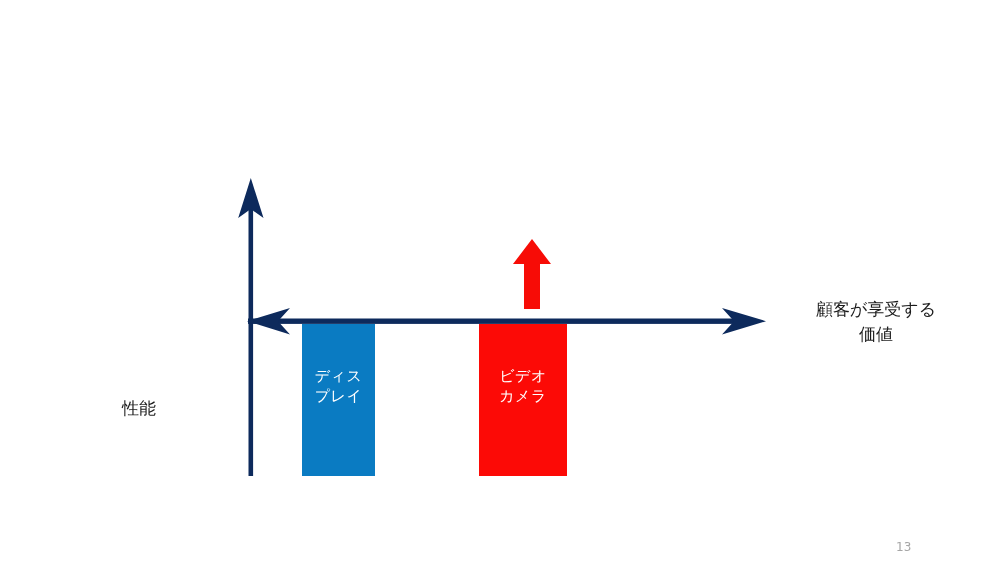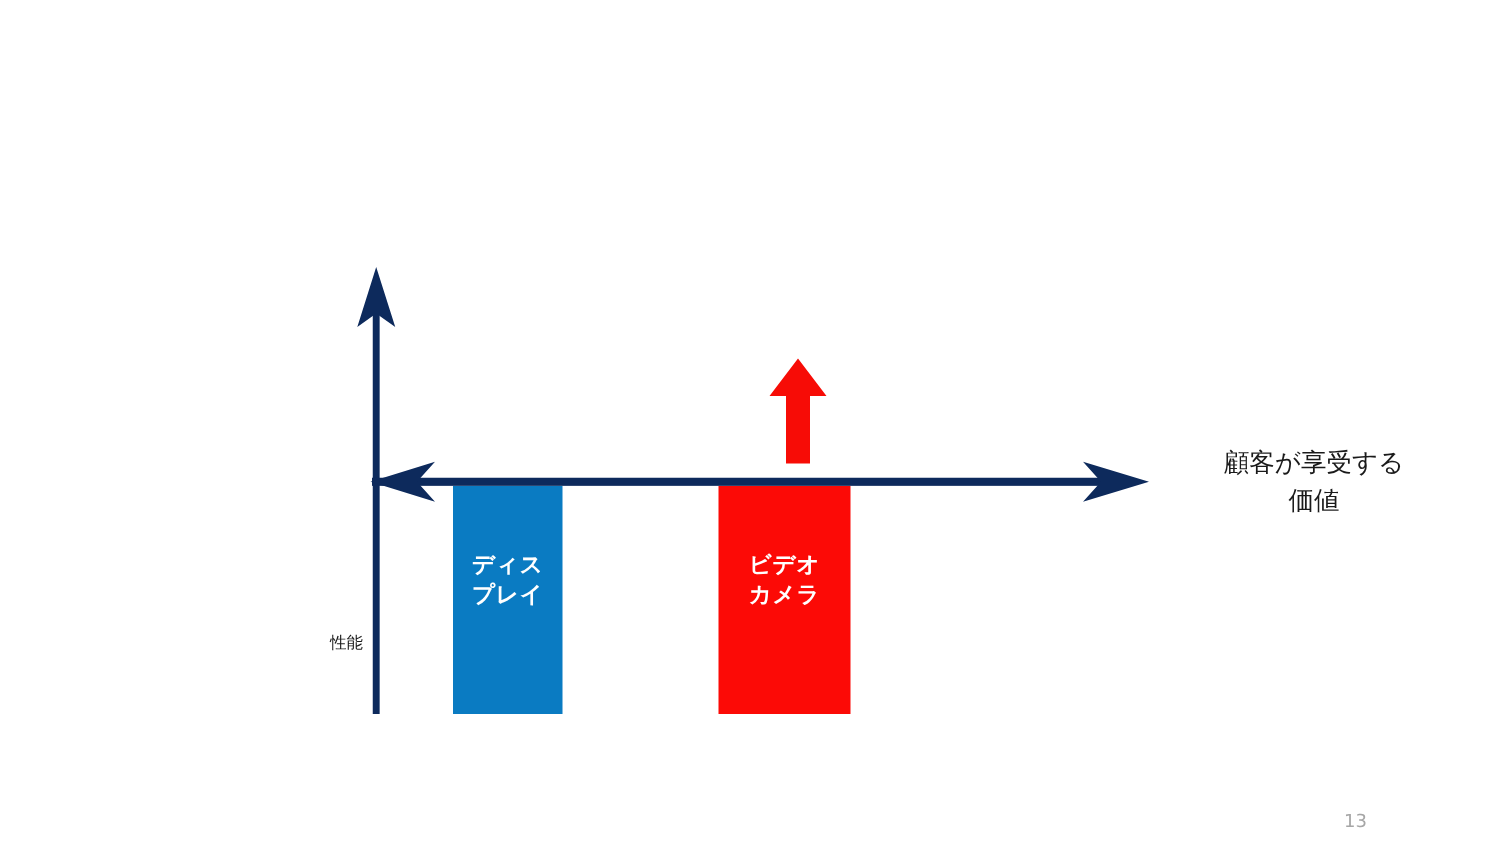--- a/index.html
+++ b/index.html
@@ -63,41 +63,41 @@
   #bar-videocamera {
     left: 479px; top: 324px;
     width: 88px; height: 152px;
     background: #FC0A06;
   }
   #bar-internet {
     left: 681px; top: 324px;
     width: 72px; height: 152px;
     background: #02AE4D;
   }
-  .bar-label { padding-bottom: 28px; font-weight: bold; }
+  .bar-label { padding-bottom: 28px; }
   #bar-internet .bar-label { padding-bottom: 24px; }
 
   
   #x-axis-title {
     position: absolute;
     left: 776px;
     top: 297px;
     width: 200px;
     text-align: center;
     font-size: 17px;
     line-height: 25px;
     color: #1a1a1a;
   }
   #y-axis-title {
     position: absolute;
     left: 122px;
-    top: 416px;
+    top: 396px;
     width: 120px;
-    text-align: right;
-    font-size: 11px;
+    text-align: left;
+    font-size: 17px;
     line-height: 25px;
     color: #1a1a1a;
   }
 
   
   #page-number {
     position: absolute;
     left: 896px;
     top: 528px;
     width: 40px;

